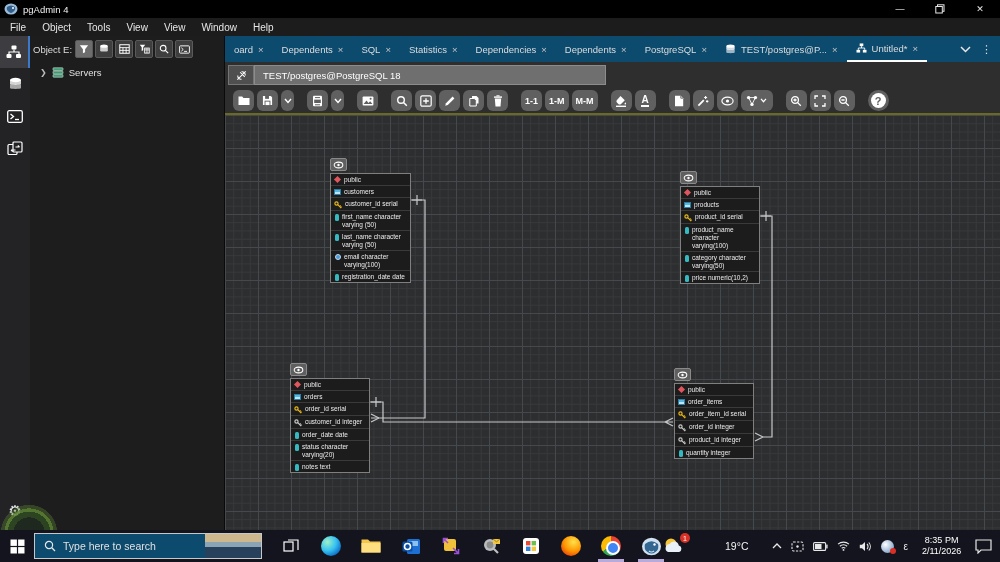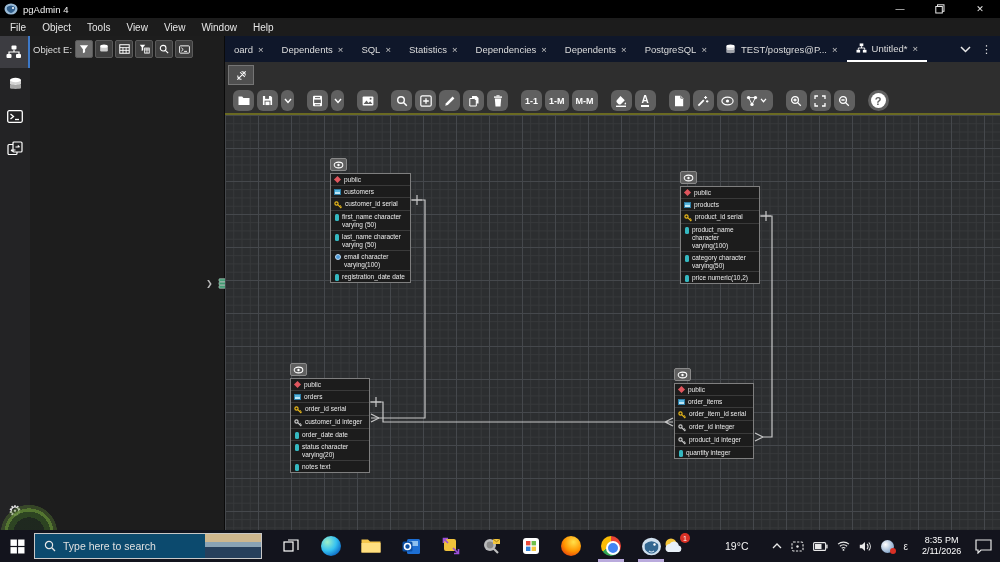--- a/index.html
+++ b/index.html
@@ -15,31 +15,31 @@
   
   .menubar{height:18px;background:#1c1c1c;display:flex;align-items:center;padding-left:2px;}
   .menu-item{padding:0 8px;font-size:10px;color:#e6e6e6;}
   
   .workarea{position:absolute;top:36px;left:0;right:0;bottom:32px;display:flex;}
   .activitybar{width:30px;background:#232325;display:flex;flex-direction:column;align-items:center;position:relative;flex:none;}
   .act-item{width:30px;height:32px;display:flex;align-items:center;justify-content:center;}
   .act-item.active{background:#3c3c41;border-right:2px solid #3c78c8;}
   .act-gear{position:absolute;bottom:10px;left:0;width:30px;display:flex;justify-content:center;color:#e8e8e8;font-size:15px;}
   
-  .explorer{width:195px;background:#1d1d1d;border-right:1px solid #0a0a0a;flex:none;display:flex;flex-direction:row;}
+  .explorer{width:195px;background:#1d1d1d;border-right:1px solid #0a0a0a;flex:none;display:flex;flex-direction:column;}
   .exp-header{height:26px;display:flex;align-items:center;gap:2px;padding:0 3px;}
   .exp-title{font-size:9.5px;color:#ddd;white-space:nowrap;margin-right:1px;}
   .exp-btn{width:18px;height:18px;background:#3e3e3e;border:1px solid #5a5a5a;border-radius:2px;
     display:flex;align-items:center;justify-content:center;flex:none;}
   .exp-btn.active{background:#6d6d6d;}
   .tree-row{display:flex;align-items:center;gap:5px;padding:5px 4px 4px 10px;color:#e0e0e0;font-size:9.5px;}
   .tw{color:#bbb;font-size:8px;}
   
   .content{flex:1;min-width:0;display:flex;flex-direction:column;background:#2e2e2e;}
-  .tabbar{height:26px;background:#0f172a;display:flex;align-items:center;color:#ddd;overflow:hidden;}
+  .tabbar{height:26px;background:#0c4a6e;display:flex;align-items:center;color:#ddd;overflow:hidden;}
   .tab{display:flex;align-items:center;gap:5px;padding:0 9px;font-size:9.5px;height:100%;white-space:nowrap;flex:none;}
   .tab.active{border-bottom:2px solid #fff;}
   .tab .close{color:#c8c8c8;font-size:9.5px;}
   .tab-extra{margin-left:auto;display:flex;align-items:center;gap:10px;padding-right:8px;}
   .kebab{color:#e8e8e8;font-size:11px;}
   
   .connbar{height:26px;background:#2e2e2e;display:flex;align-items:center;padding:0 0 0 3px;}
   .plug-btn{width:26px;height:20px;background:#4f4f4f;border:1px solid #757575;display:flex;align-items:center;justify-content:center;flex:none;}
   .conn-combo{width:352px;height:20px;background:#6f6f6f;border:1px solid #8c8c8c;color:#fff;
     font-size:9.5px;display:flex;align-items:center;padding:0 8px;}
@@ -273,20 +273,21 @@
           <span class="kebab">⋮</span>
         </div>
       </div>
 
       <div class="connbar">
         <div class="plug-btn">
           <svg width="13" height="13" viewBox="0 0 14 14">
             <path d="M4 10 L10 4 M5.5 3.5 L10.5 8.5 M3 7 a3.5 3.5 0 0 0 4 4 M11 7 a3.5 3.5 0 0 0 -4 -4 M2.5 11.5 L4.5 9.5 M11.5 2.5 L9.5 4.5" stroke="#fff" stroke-width="1.1" fill="none"></path>
           </svg>
         </div>
+        <div class="conn-combo">TEST/postgres@PostgreSQL 18</div>
       </div>
 
       <div class="toolbar">
         <div class="tb">
             <svg width="12" height="11" viewBox="0 0 12 11">
               <path d="M0.5 1.5 H4.2 L5.4 3 H11.5 V10 H0.5 Z" fill="#fff"></path>
             </svg>
           </div>
         <div class="tb">
             <svg width="11" height="11" viewBox="0 0 12 12">

